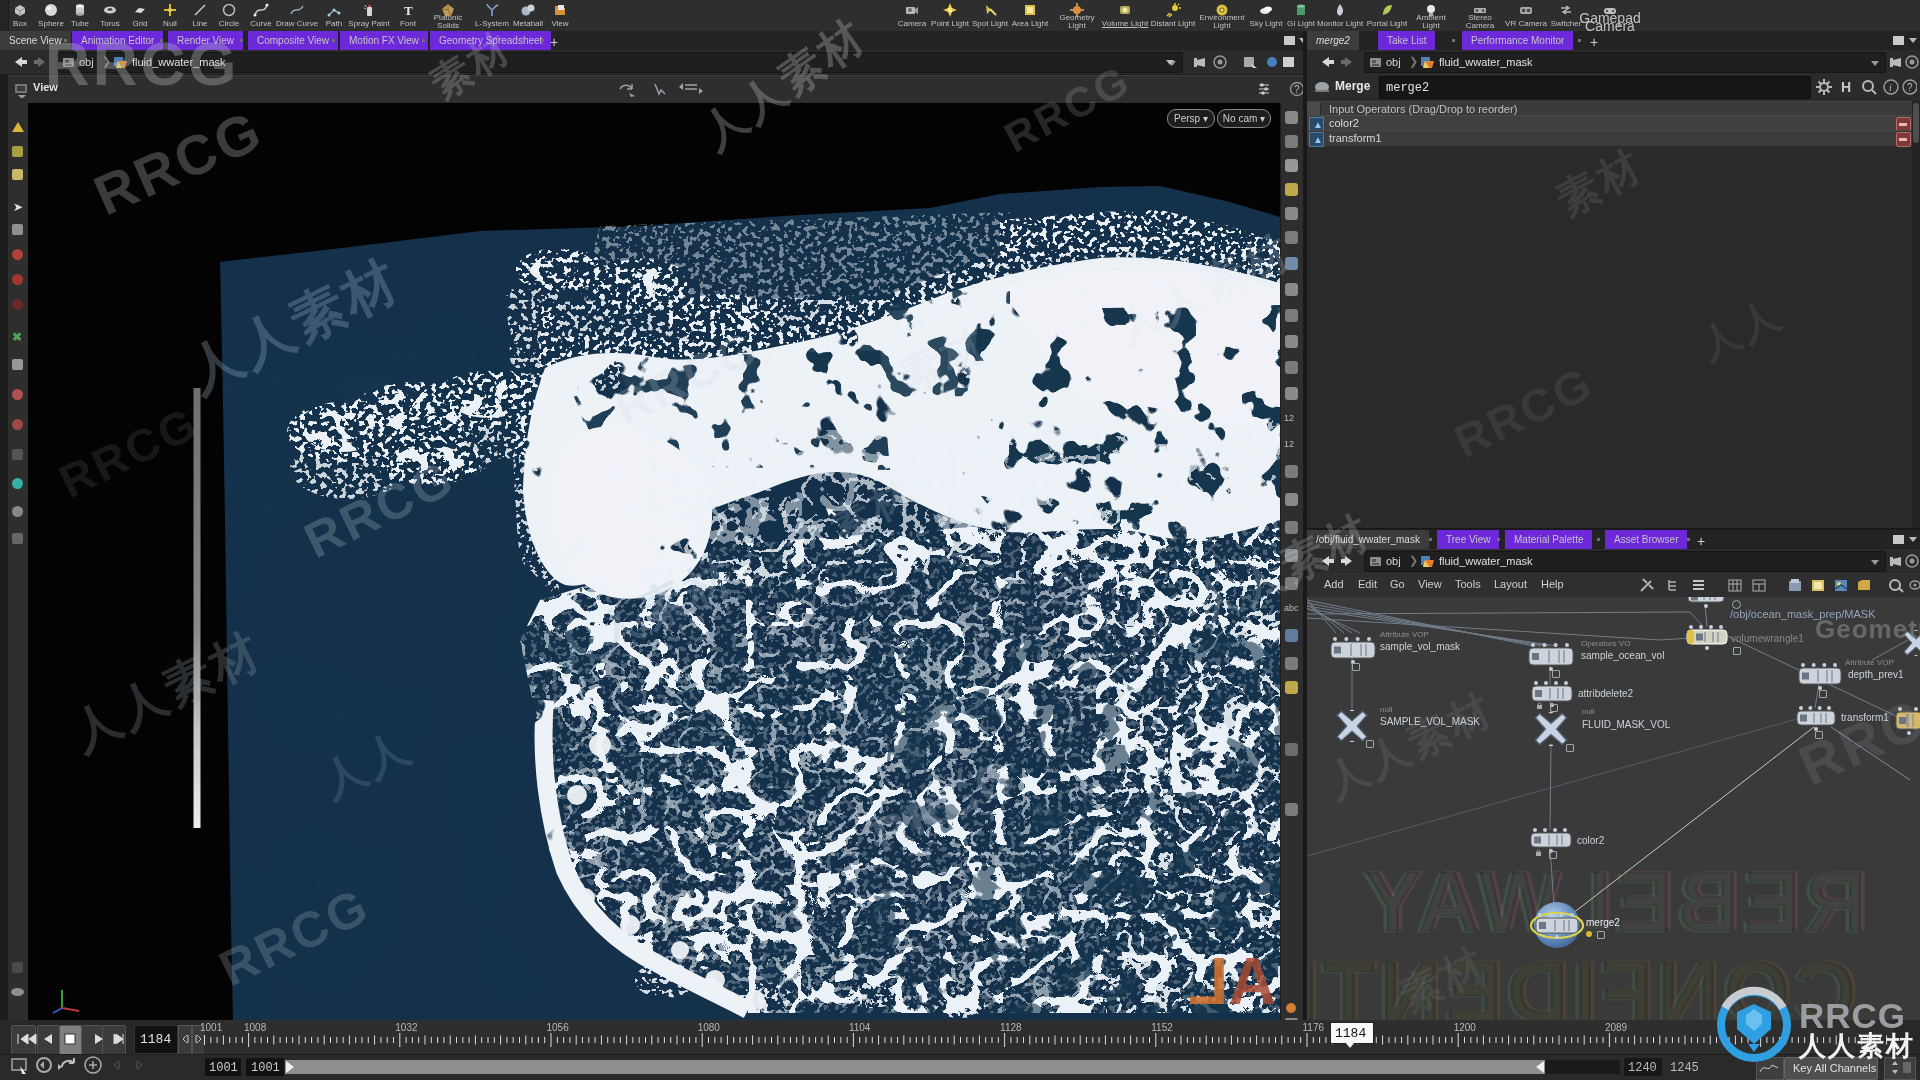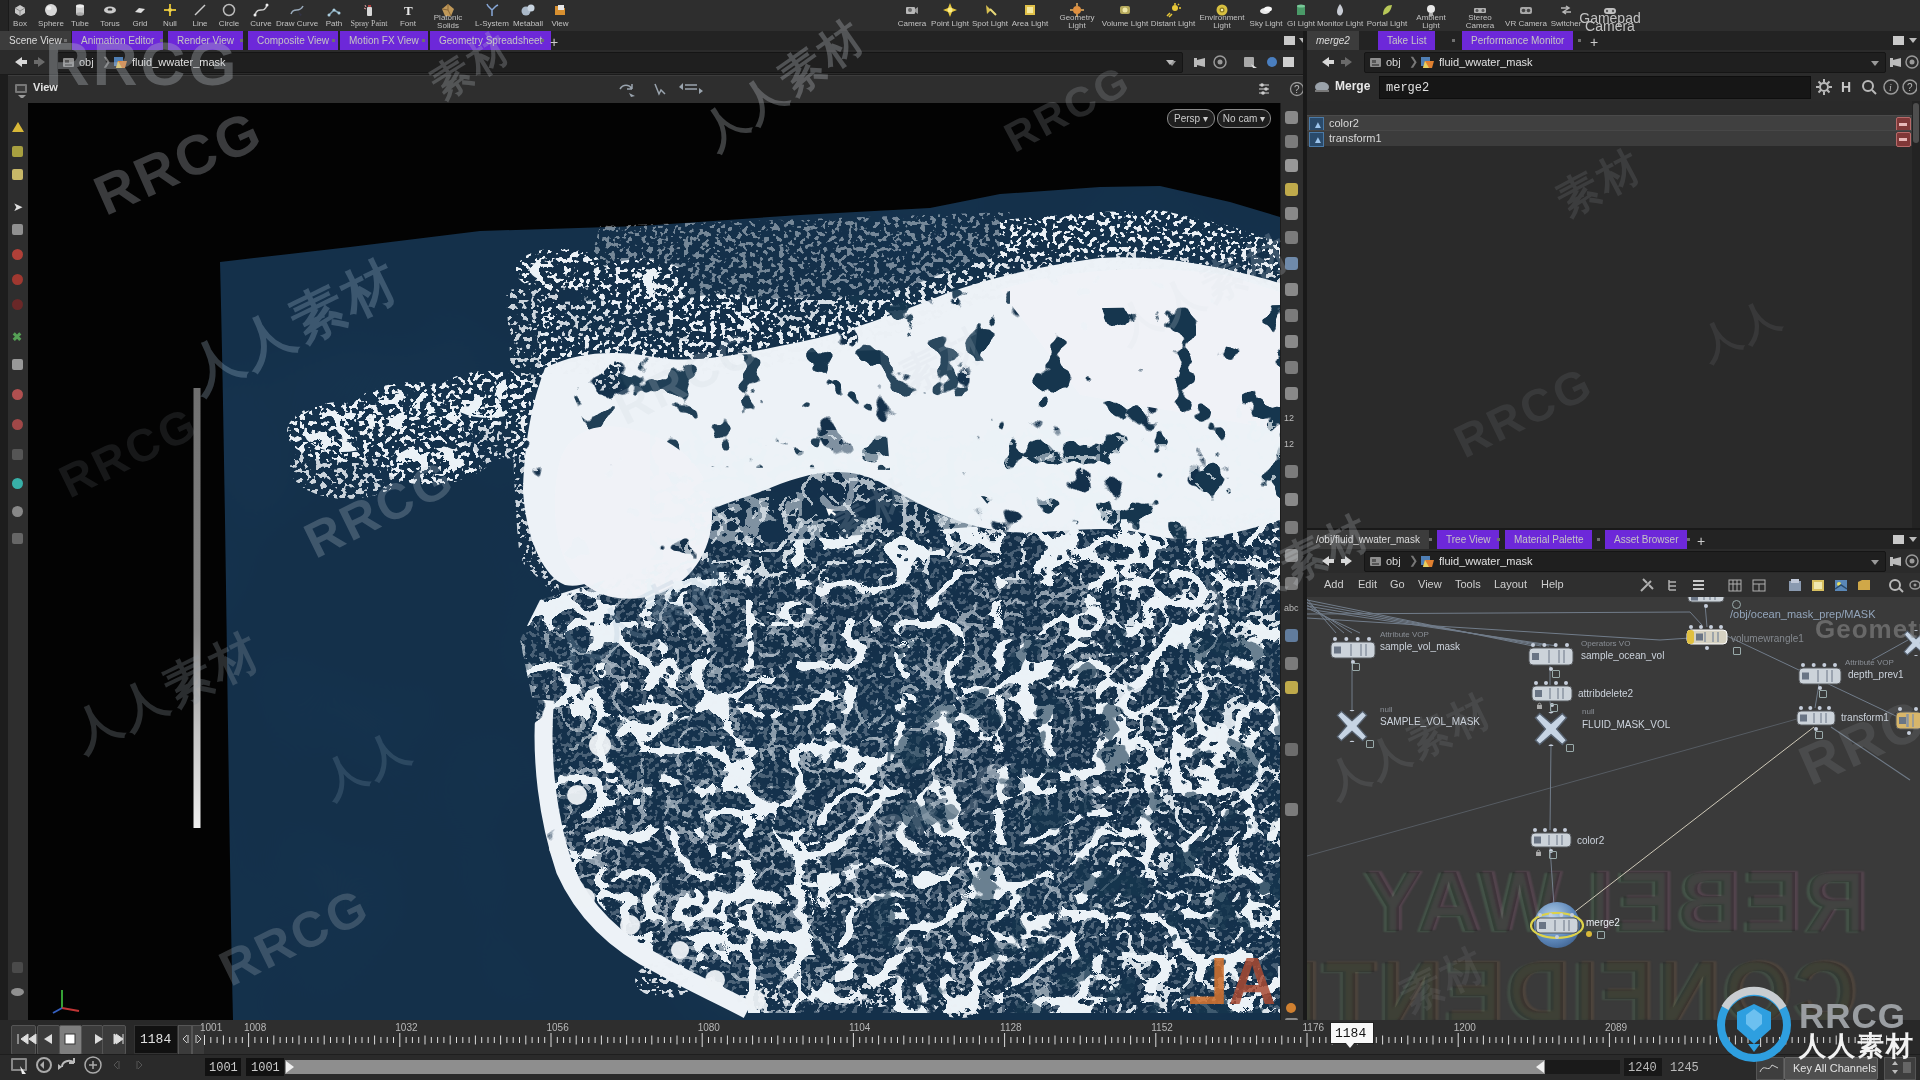--- a/index.html
+++ b/index.html
@@ -71,21 +71,21 @@
         <circle cx="3" cy="13" r="1.5" fill="#acd"></circle>
         <circle cx="8" cy="8" r="1.5" fill="#acd"></circle>
         <circle cx="13" cy="11" r="1.5" fill="#acd"></circle>
       </svg>
       <div class="lbl" style="left:300px;top:20px;width:68px;font-size:8px;line-height:8px;color:#c2c2c2;">Path</div>
       <svg class="abs" style="left:361px;top:2px;" width="16" height="16" viewBox="0 0 16 16">
         <rect x="6" y="5" width="5" height="9" rx="1" fill="#d8d8d8"></rect>
         <rect x="7" y="3" width="3" height="2" fill="#b04040"></rect>
         <path d="M4 3 L5 5 M3 6 L5 7" stroke="#e8a0a0"></path>
       </svg>
-      <div class="lbl" style="left:335px;top:20px;width:68px;font-size:8px;line-height:8px;color:#c2c2c2;font-family:Liberation Serif, serif;">Spray Paint</div>
+      <div class="lbl" style="left:335px;top:20px;width:68px;font-size:8px;line-height:8px;color:#c2c2c2;">Spray Paint</div>
       <svg class="abs" style="left:400px;top:2px;" width="16" height="16" viewBox="0 0 16 16">
         <text x="4" y="13" font-size="13" font-weight="bold" fill="#e8e8e8" font-family="Liberation Serif">T</text>
       </svg>
       <div class="lbl" style="left:374px;top:20px;width:68px;font-size:8px;line-height:8px;color:#c2c2c2;">Font</div>
       <svg class="abs" style="left:440px;top:2px;" width="16" height="16" viewBox="0 0 16 16">
         <path d="M8 2 L14 7 L11 14 L5 14 L2 7 Z" fill="#c09858"></path>
         <path d="M8 2 L8 8 L11 14 M8 8 L2 7" stroke="#8a6838" fill="none"></path>
       </svg>
       <div class="lbl" style="left:414px;top:14px;width:68px;font-size:8px;line-height:8px;color:#c2c2c2;">Platonic<br>Solids</div>
       <svg class="abs" style="left:484px;top:2px;" width="16" height="16" viewBox="0 0 16 16">
@@ -125,21 +125,21 @@
       <div class="lbl" style="left:996px;top:20px;width:68px;font-size:8px;line-height:8px;color:#c2c2c2;">Area Light</div>
       <svg class="abs" style="left:1069px;top:2px;" width="16" height="16" viewBox="0 0 16 16">
         <circle cx="8" cy="8" r="4" fill="#e09040"></circle>
         <path d="M8 1 L8 4 M8 12 L8 15 M1 8 L4 8 M12 8 L15 8" stroke="#e8b060" stroke-width="1.5"></path>
       </svg>
       <div class="lbl" style="left:1043px;top:14px;width:68px;font-size:8px;line-height:8px;color:#c2c2c2;">Geometry<br>Light</div>
       <svg class="abs" style="left:1117px;top:2px;" width="16" height="16" viewBox="0 0 16 16">
         <rect x="3" y="4" width="10" height="8" rx="2" fill="#d8c868" opacity="0.8"></rect>
         <circle cx="8" cy="8" r="2.5" fill="#f0e8a8"></circle>
       </svg>
-      <div class="lbl" style="left:1091px;top:20px;width:68px;font-size:8px;line-height:8px;color:#c2c2c2;">Volume Light</div>
+      <div class="lbl" style="left:1091px;top:20px;width:68px;font-size:8px;line-height:8px;color:#c2c2c2;text-decoration:underline;">Volume Light</div>
       <svg class="abs" style="left:1165px;top:2px;" width="16" height="16" viewBox="0 0 16 16">
         <circle cx="10" cy="6" r="3" fill="#e8c838"></circle>
         <path d="M10 1 L10 3 M14 6 L16 6 M13 3 L14 2 M5 11 L2 14 M7 12 L4 15" stroke="#e8c838" stroke-width="1.5"></path>
       </svg>
       <div class="lbl" style="left:1139px;top:20px;width:68px;font-size:8px;line-height:8px;color:#c2c2c2;">Distant Light</div>
       <svg class="abs" style="left:1214px;top:2px;" width="16" height="16" viewBox="0 0 16 16">
         <circle cx="8" cy="8" r="5.5" fill="#d8c040"></circle>
         <circle cx="8" cy="8" r="2.5" fill="#8a7820"></circle>
         <circle cx="8" cy="8" r="1.2" fill="#f8f0b0"></circle>
       </svg>
@@ -531,20 +531,24 @@
       <text x="26" y="15" font-size="14" font-weight="bold" fill="#c8c8c8" font-family="Liberation Sans">H</text>
       <circle cx="53" cy="9" r="5" fill="none" stroke="#b8b8b8" stroke-width="2"></circle>
           <path d="M57 13 L61 17" stroke="#b8b8b8" stroke-width="2"></path>
       <circle cx="76" cy="10" r="7" fill="none" stroke="#999" stroke-width="1.5"></circle>
           <text x="74" y="14" font-size="10" fill="#bbb" font-family="Liberation Serif" font-style="italic">i</text>
       <circle cx="95" cy="10" r="7" fill="none" stroke="#999" stroke-width="1.5"></circle>
           <text x="92" y="14" font-size="10" fill="#bbb" font-family="Liberation Sans">?</text>
     </svg>
   </div>
 
+  <div class="abs" style="left:0;top:51px;width:613px;height:14px;background:#3a3a3a;border-top:1px solid #444;">
+    <div class="abs" style="left:0;top:0;width:13px;height:14px;background:#4a4a4a;border-right:1px solid #2a2a2a;"></div>
+    <div class="abs" style="left:22px;top:1px;font-size:11px;color:#c0c0c0;">Input Operators (Drag/Drop to reorder)</div>
+  </div>
   <div class="abs" style="left:0;top:65px;width:613px;height:15px;background:#404040;border-top:1px solid #4a4a4a;">
     <div class="abs" style="left:2px;top:1px;width:13px;height:13px;background:#2a4a6a;border:1px solid #4a7aa8;">
           <div class="abs" style="left:3px;top:1px;font-size:10px;color:#9cc4ec;">▲</div>
         </div>
     <div class="abs" style="left:22px;top:1px;font-size:11px;color:#d8d8d8;">color2</div>
     <div class="abs" style="left:589px;top:1px;width:13px;height:13px;background:#803838;border:1px solid #b86a6a;border-radius:2px;">
           <div class="abs" style="left:2px;top:5px;width:8px;height:3px;background:#e8b8b8;"></div>
         </div>
   </div>
   <div class="abs" style="left:0;top:80px;width:613px;height:15px;background:#3c3c3c;border-top:1px solid #474747;">

